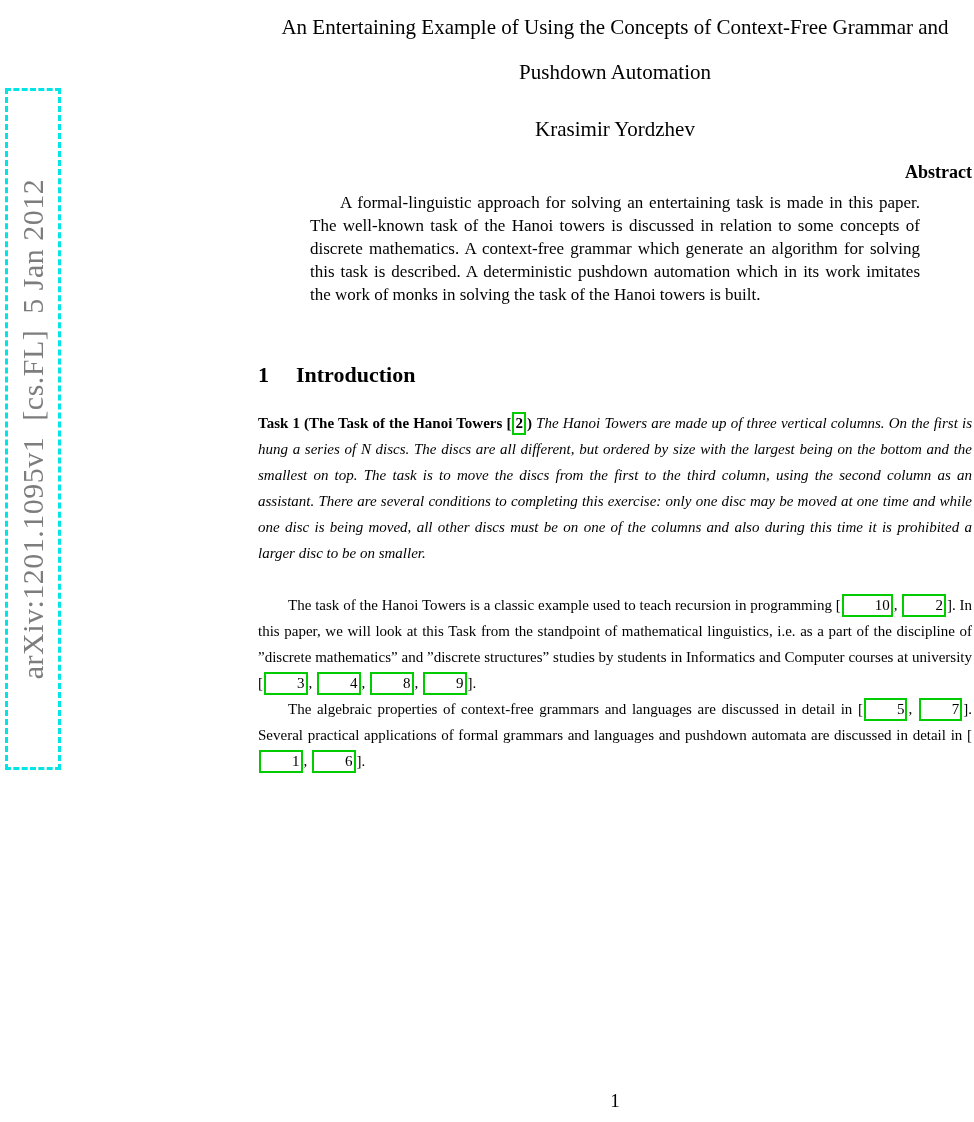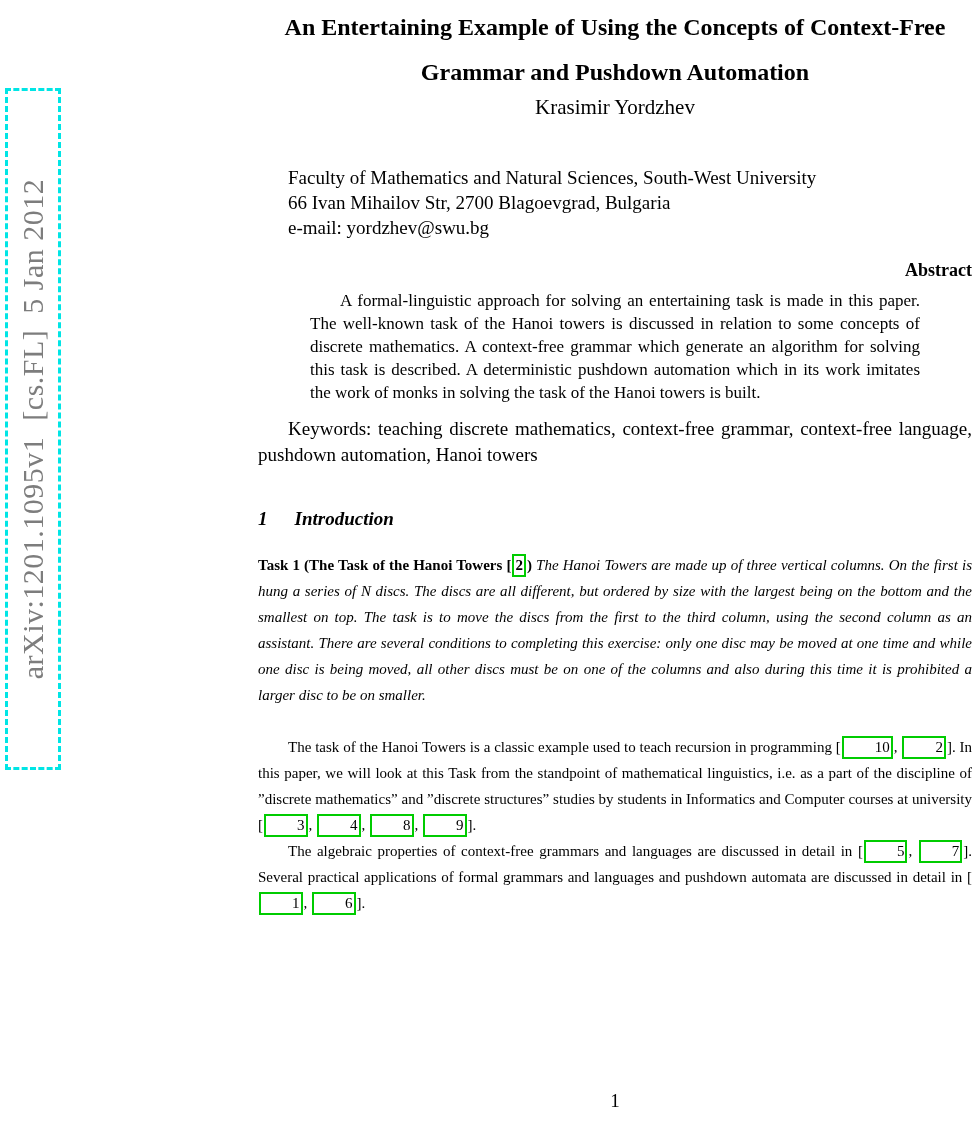--- a/index.html
+++ b/index.html
@@ -19,34 +19,34 @@
     transform-origin:0 0; transform:rotate(-90deg);
     display:flex; align-items:center; justify-content:center;
     font-size:30px; color:#7d7d7d; white-space:pre; letter-spacing:0.5px;
   }
 
   
   .column { position:absolute; left:258px; top:0; width:714px; }
 
   .title {
     margin-top:5px; text-align:center;
-    font-size:24px; line-height:45px; font-weight:bold;
+    font-size:21px; line-height:45px; font-weight:normal;
   }
-  .author { text-align:center; font-size:21px; }
+  .author { margin-top:22px; text-align:center; font-size:21px; }
   .affiliation { margin-top:45px; padding-left:30px; font-size:19px; line-height:25px; }
   .abstract-heading { margin-top:20px; text-align:right; font-size:18px; font-weight:bold; }
   .abstract-body {
     margin:8px 52px 8px 52px; font-size:17px; line-height:23px;
     text-align:justify; text-indent:30px;
   }
   .keywords {
     margin-top:12px; font-size:19px; line-height:26px;
     text-align:justify; text-indent:30px;
   }
-  .section-heading { margin-top:40px; font-size:19px; font-weight:bold;font-style:italic; }
+  .section-heading { margin-top:56px; font-size:22px; font-weight:bold; }
   .section-heading .sec-num { display:inline-block; margin-right:27px; }
 
   .para {
     font-size:15px; line-height:26px; text-align:justify;
   }
   .para-task   { margin-top:22px; }
   .para-indent { text-indent:30px; }
   .para-first  { margin-top:26px; }
 
   .seg-normal { }
@@ -67,31 +67,25 @@
 
 <div class="stamp-box"></div>
 <div class="stamp-text">arXiv:1201.1095v1  [cs.FL]  5 Jan 2012</div>
 
 <div class="column">
 
   <div class="title">An Entertaining Example of Using the Concepts of Context-Free Grammar and Pushdown Automation</div>
 
   <div class="author">Krasimir Yordzhev</div>
 
-  <div class="affiliation">
-    <div>Faculty of Mathematics and Natural Sciences, South-West University</div>
-    <div>66 Ivan Mihailov Str, 2700 Blagoevgrad, Bulgaria</div>
-    <div>e-mail: yordzhev@swu.bg</div>
-  </div>
 
   <div class="abstract-heading">Abstract</div>
 
   <div class="abstract-body">A formal-linguistic approach for solving an entertaining task is made in this paper. The well-known task of the Hanoi towers is discussed in relation to some concepts of discrete mathematics. A context-free grammar which generate an algorithm for solving this task is described. A deterministic pushdown automation which in its work imitates the work of monks in solving the task of the Hanoi towers is built.</div>
 
-  <div class="keywords">Keywords: teaching discrete mathematics, context-free grammar, context-free language, pushdown automation, Hanoi towers</div>
 
   <div class="section-heading">
     <span class="sec-num">1</span><span>Introduction</span>
   </div>
 
   <div class="para para-task"><span class="seg-bold">Task 1 (The Task of the Hanoi Towers [</span><span class="seg-bold seg-cite">2</span><span class="seg-bold">) </span><span class="seg-italic">The Hanoi Towers are made up of three vertical columns. On the first is hung a series of N discs. The discs are all different, but ordered by size with the largest being on the bottom and the smallest on top. The task is to move the discs from the first to the third column, using the second column as an assistant. There are several conditions to completing this exercise: only one disc may be moved at one time and while one disc is being moved, all other discs must be on one of the columns and also during this time it is prohibited a larger disc to be on smaller.</span></div>
 
   <div class="para para-indent para-first"><span class="seg-normal">The task of the Hanoi Towers is a classic example used to teach recursion in programming [</span><span class="seg-cite">10</span><span class="seg-normal">, </span><span class="seg-cite">2</span><span class="seg-normal">]. In this paper, we will look at this Task from the standpoint of mathematical linguistics, i.e. as a part of the discipline of ”discrete mathematics” and ”discrete structures” studies by students in Informatics and Computer courses at university [</span><span class="seg-cite">3</span><span class="seg-normal">, </span><span class="seg-cite">4</span><span class="seg-normal">, </span><span class="seg-cite">8</span><span class="seg-normal">, </span><span class="seg-cite">9</span><span class="seg-normal">].</span></div>
 
   <div class="para para-indent"><span class="seg-normal">The algebraic properties of context-free grammars and languages are discussed in detail in [</span><span class="seg-cite">5</span><span class="seg-normal">, </span><span class="seg-cite">7</span><span class="seg-normal">]. Several practical applications of formal grammars and languages and pushdown automata are discussed in detail in [</span><span class="seg-cite">1</span><span class="seg-normal">, </span><span class="seg-cite">6</span><span class="seg-normal">].</span></div>

